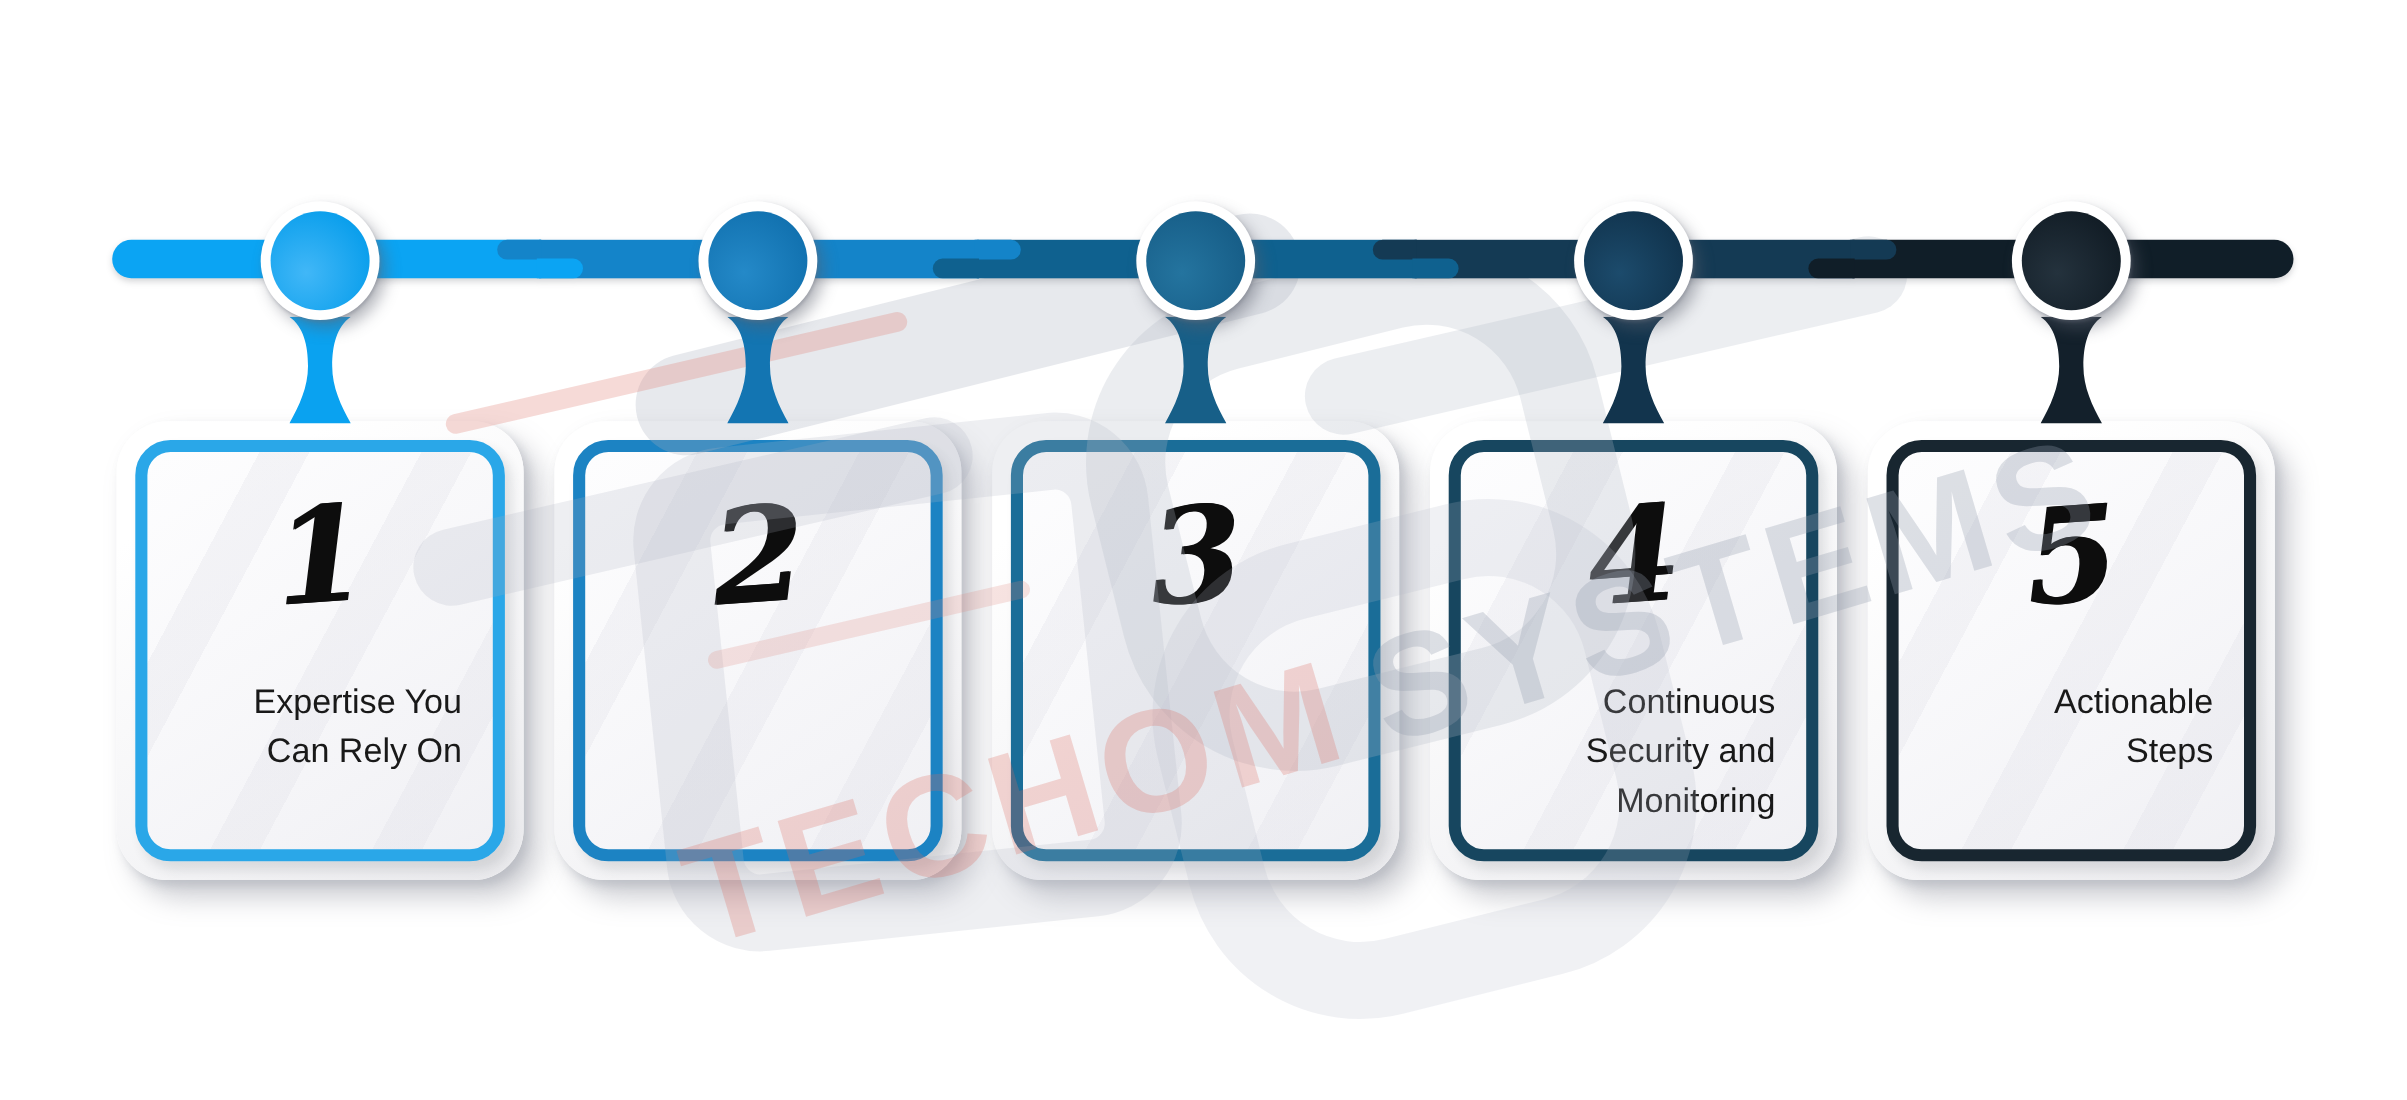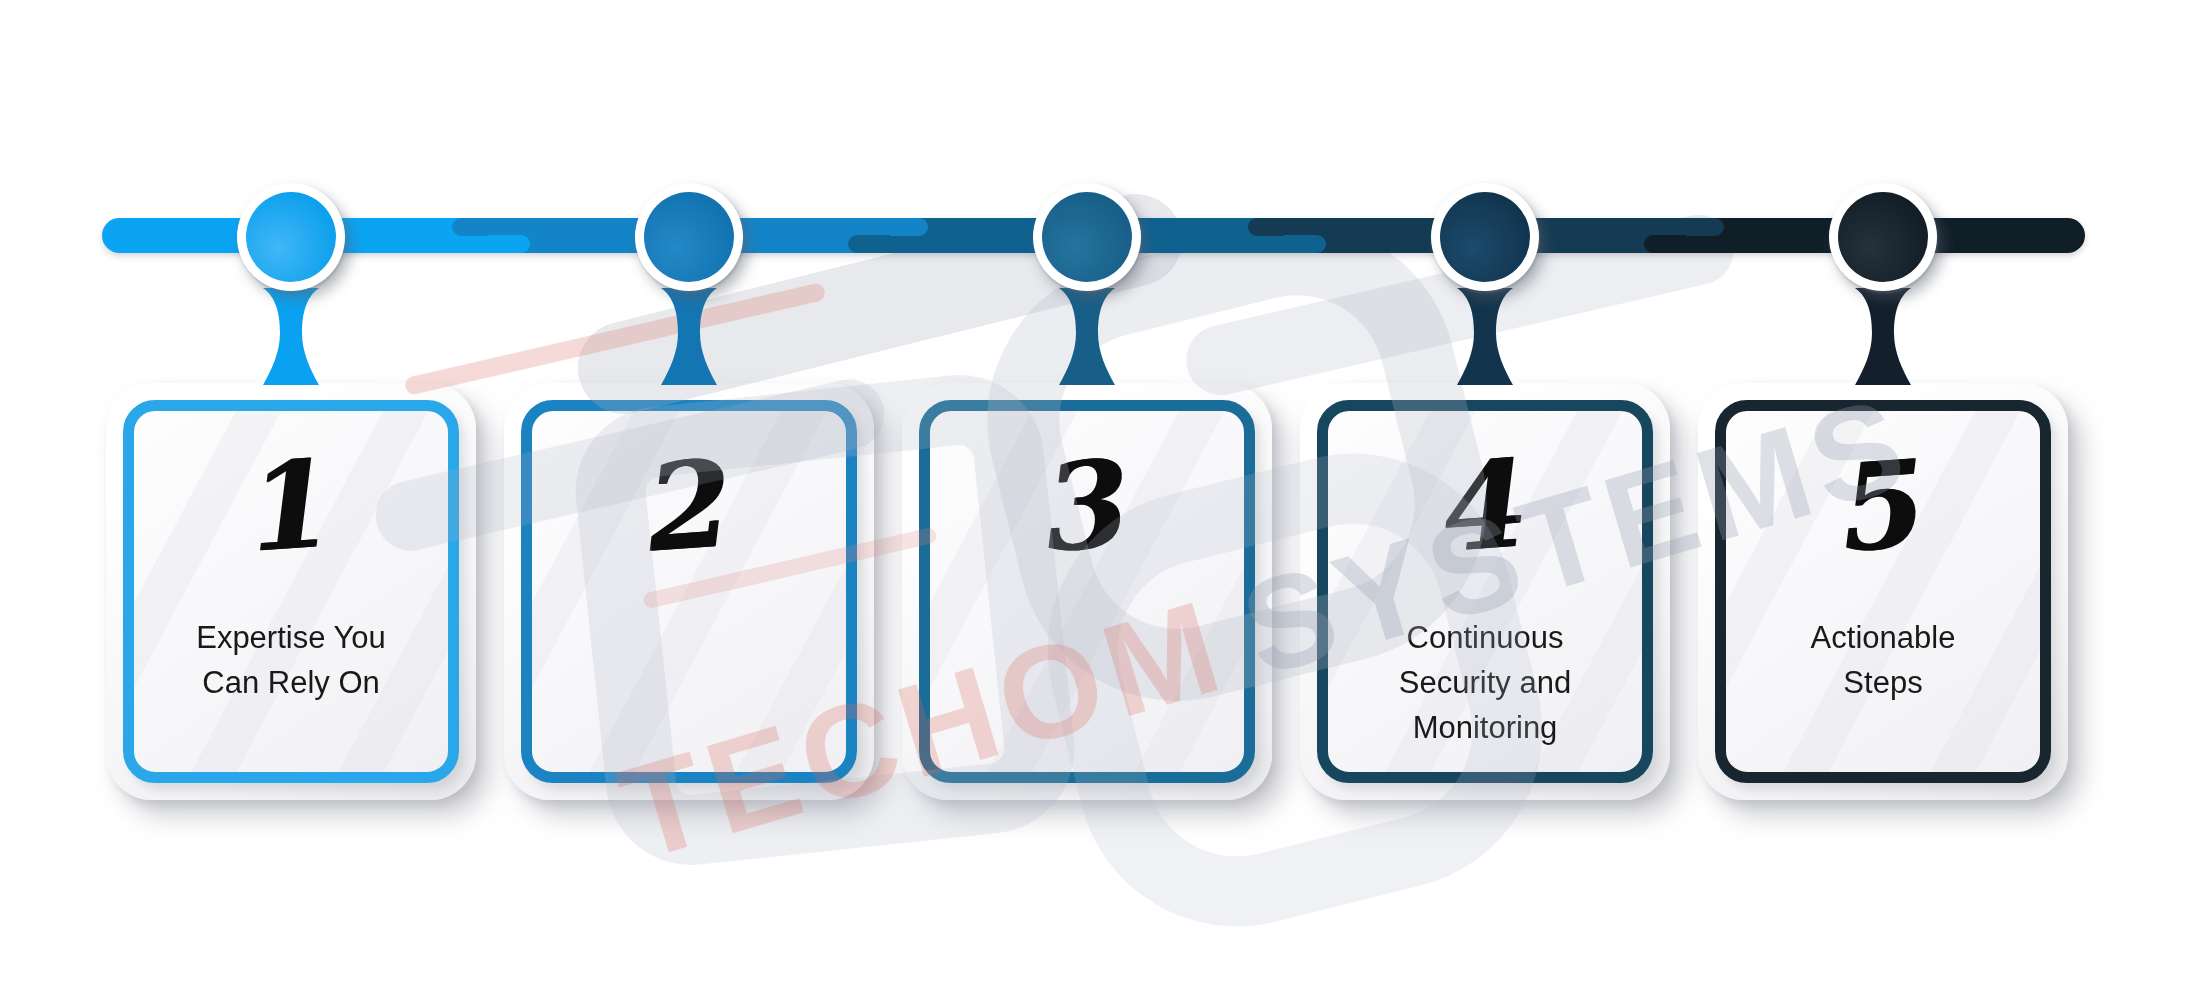--- a/index.html
+++ b/index.html
@@ -58,21 +58,21 @@
       linear-gradient(145deg, rgba(253,253,254,.92) 0%, rgba(241,241,245,.86) 100%);
     box-shadow:6px 7px 10px rgba(40,50,60,.12);
   }
   .num{
     position:absolute;top:26px;left:0;right:0;text-align:center;
     font-family:"DejaVu Serif",serif;font-style:italic;font-weight:700;
     font-size:120px;line-height:1.15;color:#0d0d0d;
     transform:rotate(-4deg);text-shadow:1.5px 0 0 #0d0d0d;
   }
   .label{
-    position:absolute;top:205px;left:28px;right:28px;text-align:center;
+    position:absolute;top:205px;left:28px;right:28px;text-align:right;
     font-size:31px;line-height:1.45;color:#191919;white-space:pre-line;
   }
 
   
   .stem.p1{left:263px;}  .node.p1{left:237px;}  .card.p1{left:106px;}
   .stem.p2{left:661px;}  .node.p2{left:635px;}  .card.p2{left:504px;}
   .stem.p3{left:1059px;} .node.p3{left:1033px;} .card.p3{left:902px;}
   .stem.p4{left:1457px;} .node.p4{left:1431px;} .card.p4{left:1300px;}
   .stem.p5{left:1855px;} .node.p5{left:1829px;} .card.p5{left:1698px;}
 </style>

